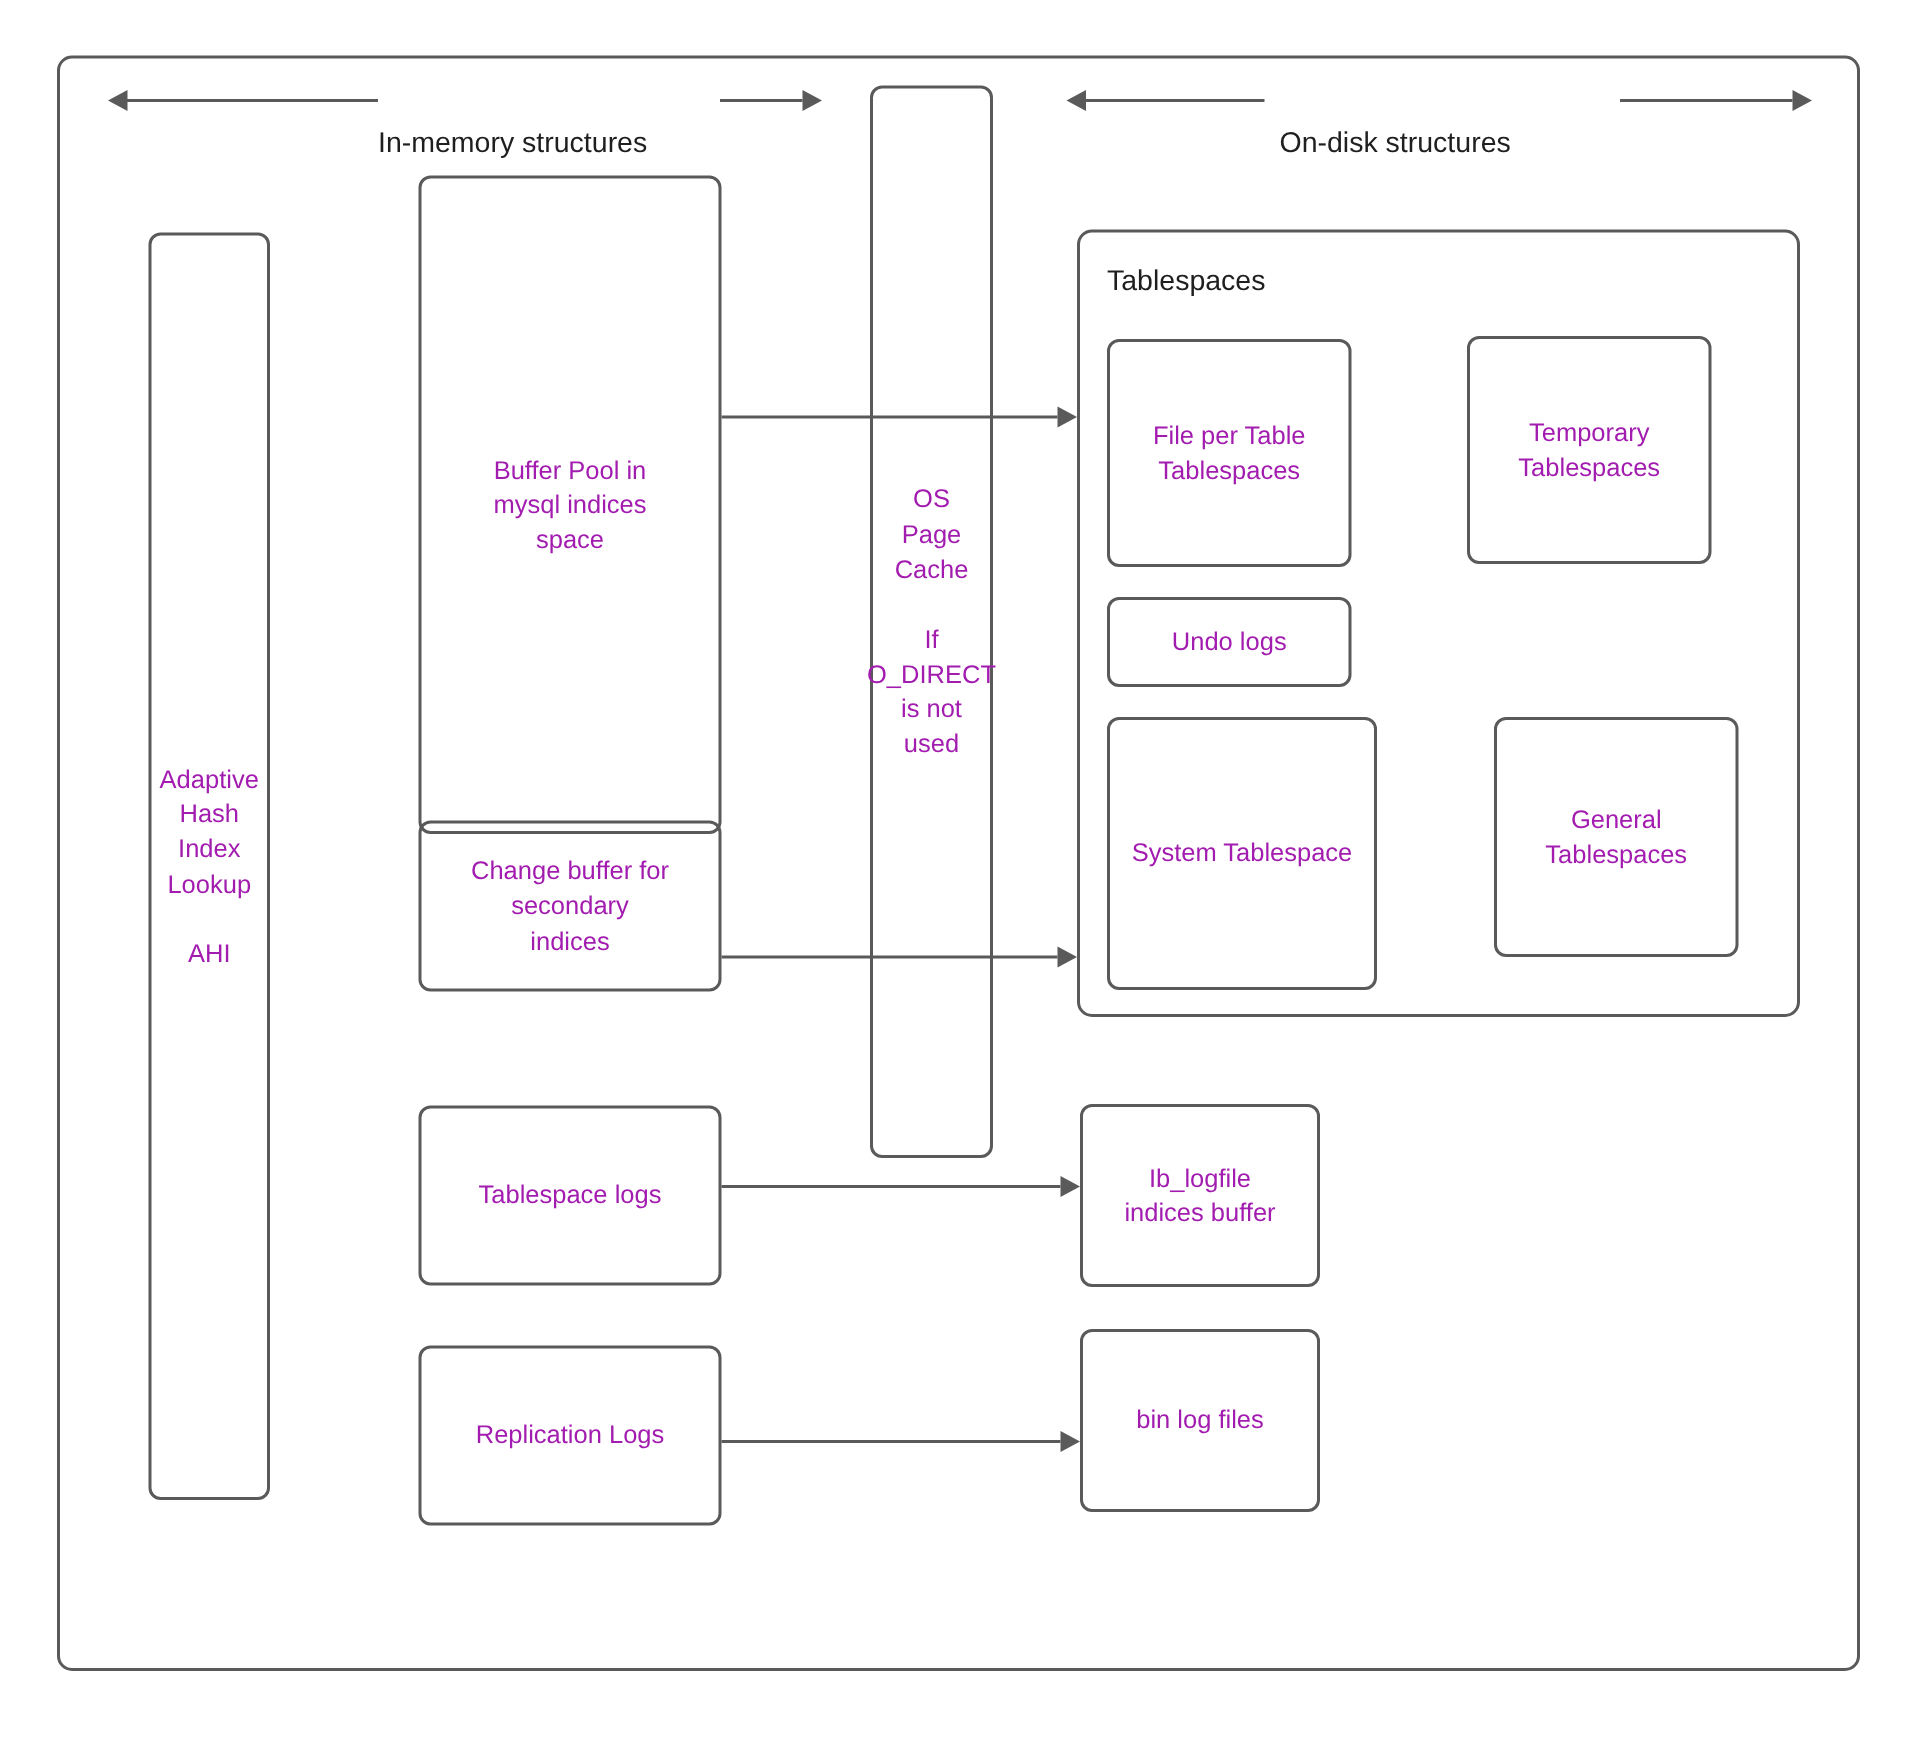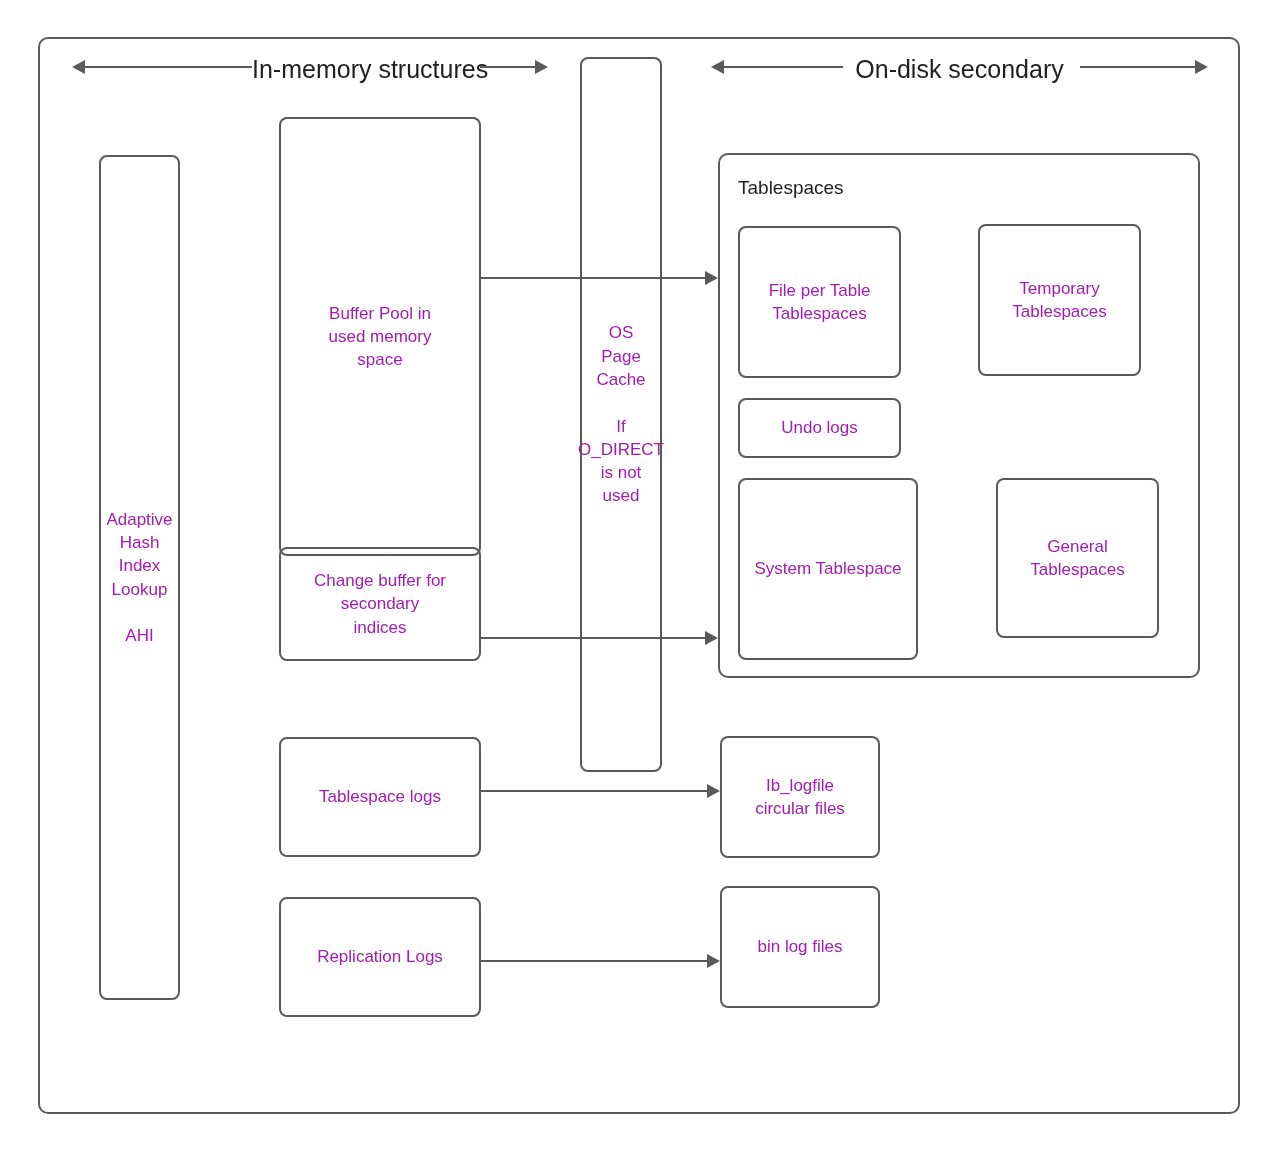--- a/index.html
+++ b/index.html
@@ -92,61 +92,62 @@
     width: 0;
     height: 0;
     border-top: 7px solid transparent;
     border-bottom: 7px solid transparent;
     border-right: 13px solid #5a5a5a;
   }
 
   
   .banner-caption {
     position: absolute;
-    font-size: 25px;
+    font-size: 19px;
     color: #1f1f1f;
     white-space: pre;
-    text-align: center;
+    text-align: left;
+    margin-top: 30px;
   }
 </style>
 </head>
 <body>
 
 <div id="stage">
 
   <div class="box" id="outer-frame"></div>
 
   <div>
     <div class="arrow-head-left" style="left:72px; top:60px;"></div>
     <div class="hline" style="left:84px; top:66px; width:168px;"></div>
     <div class="banner-caption" style="left:252px; top:55px; width:216px;">In-memory structures</div>
     <div class="hline" style="left:480px; top:66px; width:55px;"></div>
     <div class="arrow-head-right" style="left:535px; top:60px;"></div>
   </div>
 
   <div>
     <div class="arrow-head-left" style="left:711px; top:60px;"></div>
     <div class="hline" style="left:723px; top:66px; width:120px;"></div>
-    <div class="banner-caption" style="left:853px; top:55px; width:213px;">On-disk secondary</div>
+    <div class="banner-caption" style="left:853px; top:55px; width:213px;">On-disk structures</div>
     <div class="hline" style="left:1080px; top:66px; width:115px;"></div>
     <div class="arrow-head-right" style="left:1195px; top:60px;"></div>
   </div>
 
   <div class="box overflow" id="ahi-box" style="left:99px; top:155px; width:81px; height:845px;">
     <span class="label" style="width:140px;">Adaptive
 Hash
 Index
 Lookup
 
 AHI</span>
   </div>
 
   <div class="box" id="buffer-pool-box" style="left:279px; top:117px; width:202px; height:439px;">
     <span class="label">Buffer Pool in
-used memory
+mysql indices
 space</span>
   </div>
 
   <div class="box" id="change-buffer-box" style="left:279px; top:547px; width:202px; height:114px;">
     <span class="label">Change buffer for
 secondary
 indices</span>
   </div>
 
   <div class="box" id="transaction-logs-box" style="left:279px; top:737px; width:202px; height:120px;">
@@ -190,21 +191,21 @@
     <span class="label">System Tablespace</span>
   </div>
 
   <div class="box" style="left:996px; top:478px; width:163px; height:160px;">
     <span class="label">General
 Tablespaces</span>
   </div>
 
   <div class="box" style="left:720px; top:736px; width:160px; height:122px;">
     <span class="label">Ib_logfile
-circular files</span>
+indices buffer</span>
   </div>
 
   <div class="box" style="left:720px; top:876px; width:160px; height:122px;margin-top:10px;">
     <span class="label">bin log files</span>
   </div>
 
   <div>
     <div class="hline" style="left:481px; top:277px; width:224px;"></div>
     <div class="arrow-head-right" style="left:705px; top:271px;"></div>
   </div>

